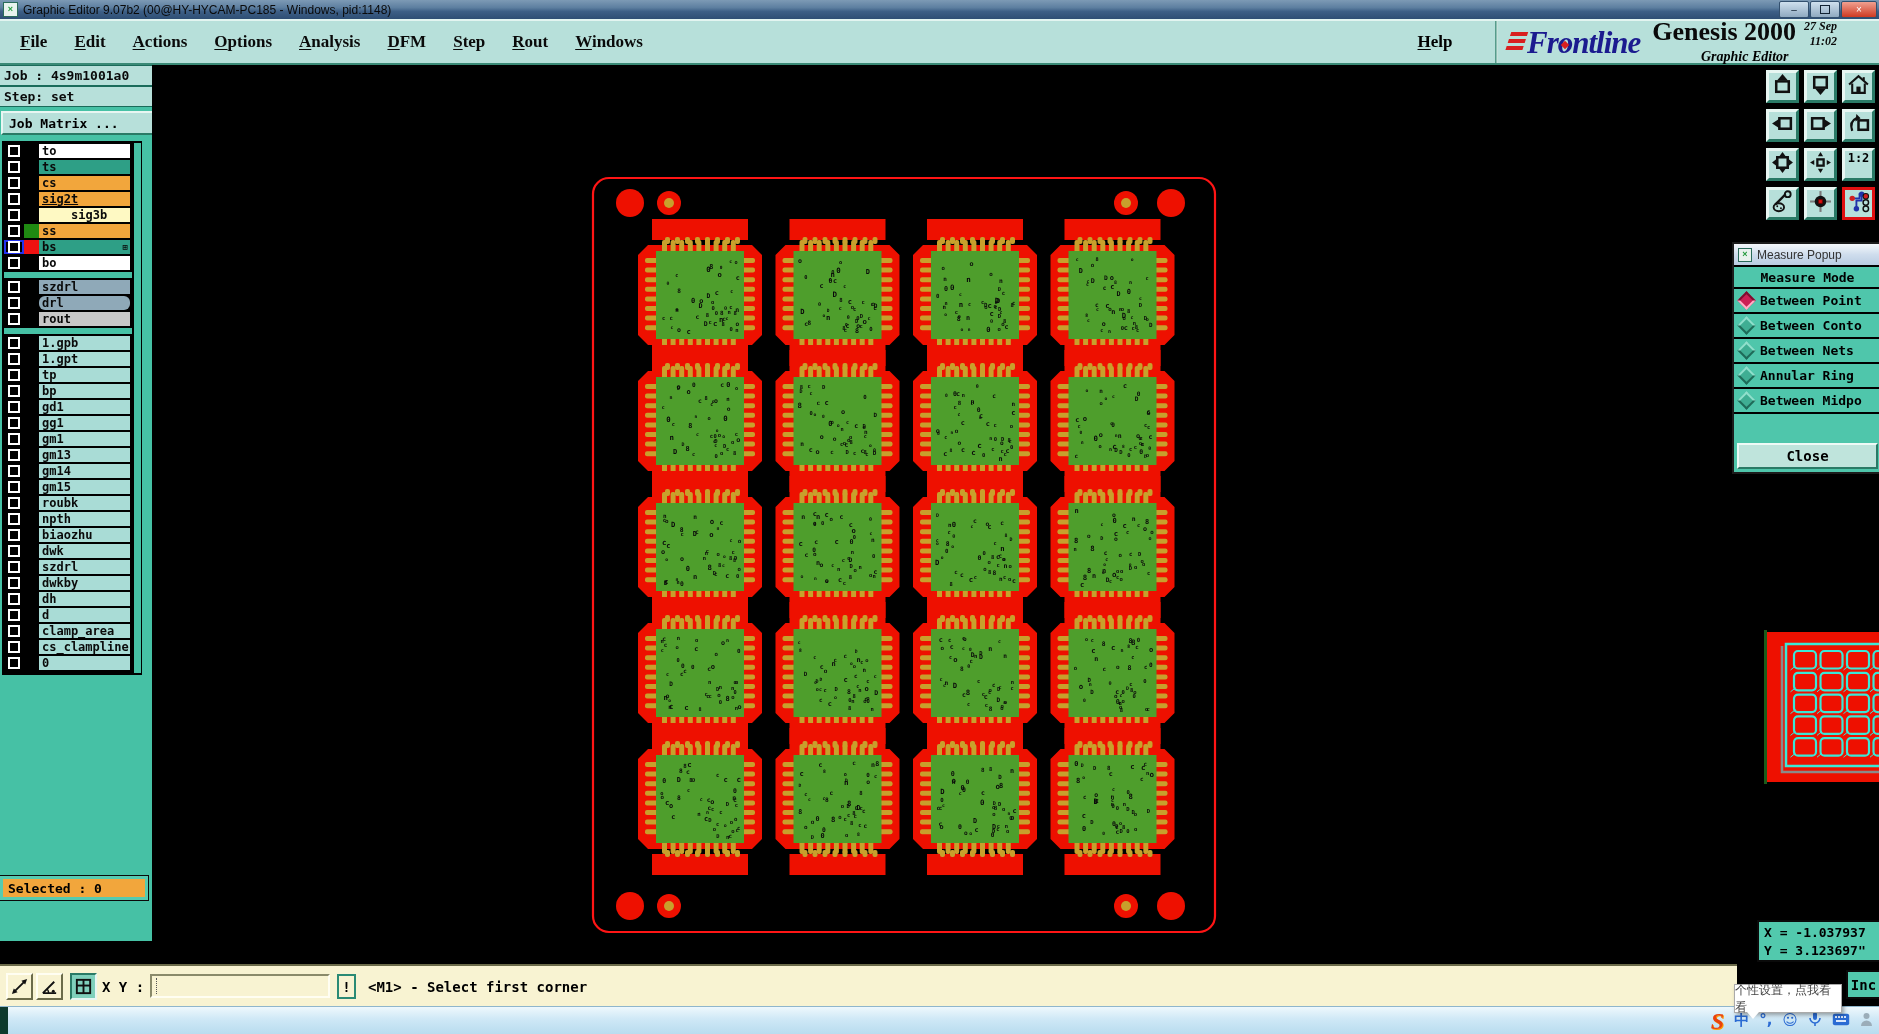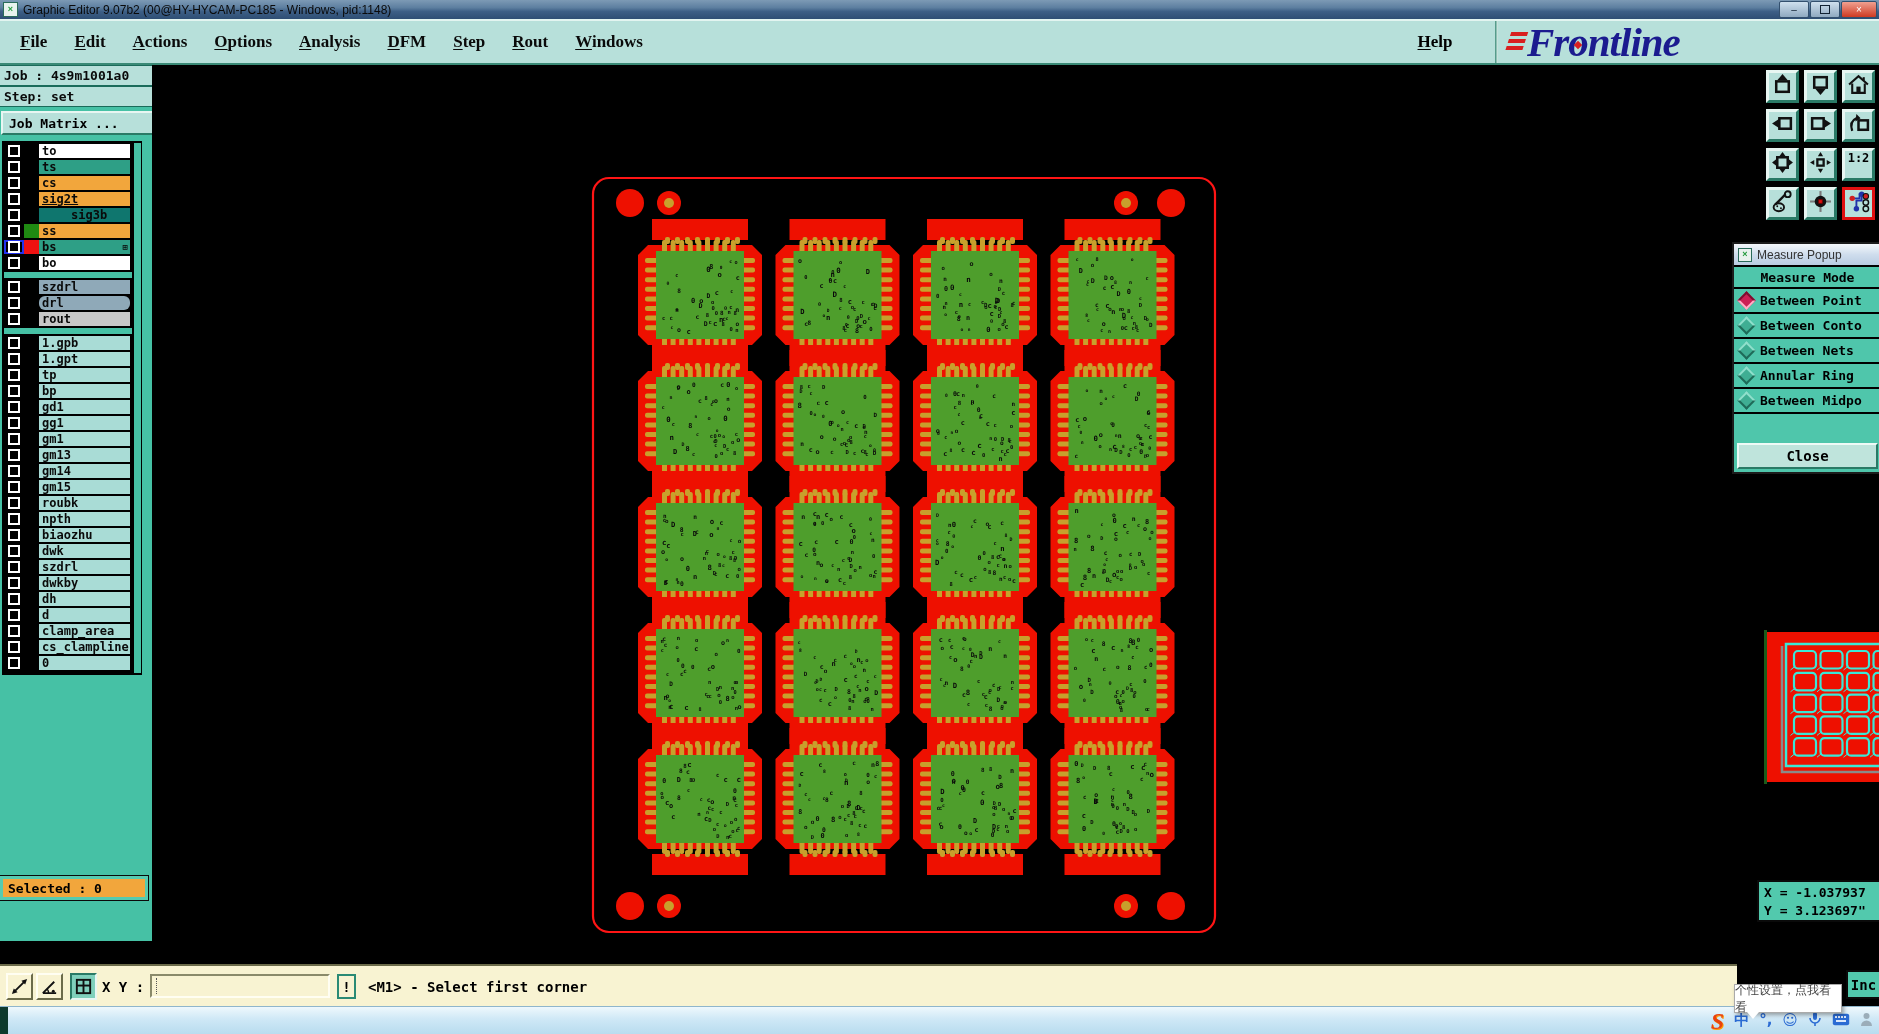--- a/index.html
+++ b/index.html
@@ -25,21 +25,21 @@
     font-family:"Liberation Serif",serif;font-weight:bold;font-size:17px;color:#0a0a0a;}
   .menu-item{cursor:default;}
   .menu-help{flex:0 0 120px;display:flex;align-items:center;justify-content:center;
     font-family:"Liberation Serif",serif;font-weight:bold;font-size:17px;}
   .menu-sep{width:3px;background:linear-gradient(90deg,#3a8a76,#e2f4f0);height:100%;}
   .brand{flex:1;display:flex;align-items:center;padding-left:10px;position:relative;}
   .logo-bars{width:17px;height:20px;margin-right:2px;
     background:repeating-linear-gradient(#d91f1f 0 4px,transparent 4px 7px);
     transform:skewX(-18deg);}
   .logo-text{font-family:"Liberation Serif",serif;font-style:italic;font-weight:bold;
-    font-size:41px;color:#1b1b8f;letter-spacing:-1px;line-height:1;}
+    font-size:31px;color:#1b1b8f;letter-spacing:-1px;line-height:1;}
   .logo-o{position:relative;}
   .logo-o::after{content:"";position:absolute;left:50%;top:58%;width:6px;height:6px;background:#d91f1f;
     transform:translate(-50%,-50%) rotate(45deg);}
   .brand-right{margin-left:12px;display:flex;flex-direction:column;align-items:center;}
   .product-line{display:flex;align-items:flex-start;}
   .product-name{font-family:"Liberation Serif",serif;font-weight:bold;font-size:26px;color:#0a0a0a;line-height:1;}
   .datetime{margin-left:8px;font-family:"Liberation Serif",serif;font-style:italic;font-weight:bold;
     font-size:12px;color:#0a0a0a;text-align:right;line-height:1.2;}
   .edition{font-family:"Liberation Serif",serif;font-style:italic;font-weight:bold;font-size:14px;margin-top:1px;}
   
@@ -89,21 +89,21 @@
     border-top:2px solid #8fe0cc;border-left:2px solid #8fe0cc;border-right:2px solid #1e6b58;border-bottom:2px solid #1e6b58;flex:0 0 9px;}
   .diamond.on{background:#cc1f55;border-color:#7a0f30 #ffb0c8 #ffb0c8 #7a0f30;}
   .mlabel{font-size:13px;font-weight:bold;white-space:nowrap;}
   .mspacer{height:26px;}
   .close-btn{margin:3px;height:22px;background:#bfe4dc;border-top:2px solid #eefaf6;border-left:2px solid #eefaf6;
     border-right:2px solid #2a7a66;border-bottom:2px solid #2a7a66;
     display:flex;align-items:center;justify-content:center;font-size:14px;font-weight:bold;cursor:default;}
   
   #minimap{position:absolute;left:1764px;top:620px;}
   
-  .readout{position:absolute;left:1757px;top:880px;width:122px;height:42px;background:#52c9ad;
+  .readout{position:absolute;left:1757px;top:920px;width:122px;height:42px;background:#52c9ad;
     border:2px solid #0a0a0a;border-right:none;box-sizing:border-box;
     font-size:13px;font-weight:bold;line-height:18px;padding:2px 0 0 5px;white-space:nowrap;}
   
   .cmdbar{position:absolute;left:0;top:964px;width:1737px;height:42px;background:#f8f3d2;
     border-top:2px solid #6b6b4a;box-sizing:border-box;}
   .cmd-black{position:absolute;left:1737px;top:964px;width:142px;height:42px;background:#000;}
   .cbtn{position:absolute;top:7px;width:27px;height:27px;background:#f8f3d2;
     border-top:2px solid #fffef2;border-left:2px solid #fffef2;border-right:2px solid #6b6b4a;border-bottom:2px solid #6b6b4a;
     box-sizing:border-box;display:flex;align-items:center;justify-content:center;cursor:default;}
   .cbtn.selgrid{background:#7fd0bc;border-color:#2a7a66 #e8f6f2 #e8f6f2 #2a7a66;}
@@ -163,20 +163,30 @@
         <span class="menu-item"><u>D</u>FM</span>
         <span class="menu-item"><u>S</u>tep</span>
         <span class="menu-item"><u>R</u>out</span>
         <span class="menu-item"><u>W</u>indows</span>
       </div>
     <div class="menu-help menu-item" id="menu-help"><u>H</u>elp</div>
     <div class="menu-sep"></div>
     <div class="brand">
       <span class="logo-bars"></span>
       <span class="logo-text" id="logo-text">Fr<span class="logo-o">o</span>ntline</span>
+      <span class="brand-right">
+        <span class="product-line">
+          <span class="product-name">Genesis 2000</span>
+          <span class="datetime">
+            <span>27</span> <span>Sep</span><br>
+            <span>11:02</span>
+          </span>
+        </span>
+        <span class="edition">Graphic Editor</span>
+      </span>
     </div>
   </div>
 
   <div class="sidebar">
     <div class="info-band">Job : 4s9m1001a0</div>
     <div class="info-band">Step: set</div>
     <div class="matrix-btn">Job Matrix ...</div>
     <div class="layer-list" id="layer-list">
       <div class="layer-scroll"></div>
     <div class="layer-row">
@@ -205,21 +215,21 @@
             <span class="box"></span>
           </span>
           <span class="swatch" style="background: rgb(0, 0, 0);"></span>
           <span class="lname" style="background: rgb(242, 166, 60); text-decoration: underline;">sig2t</span>
         </div>
         <div class="layer-row">
           <span class="cbx">
             <span class="box"></span>
           </span>
           <span class="swatch" style="background: rgb(0, 0, 0);"></span>
-          <span class="lname" style="background: #0f766e; padding-left: 32px;">sig3b</span>
+          <span class="lname" style="background: #fef9c3; padding-left: 32px;">sig3b</span>
         </div>
         <div class="layer-row">
           <span class="cbx">
             <span class="box"></span>
           </span>
           <span class="swatch" style="background: rgb(31, 138, 18);"></span>
           <span class="lname" style="background: rgb(242, 166, 60);">ss</span>
         </div>
         <div class="layer-row">
           <span class="cbx sel">

